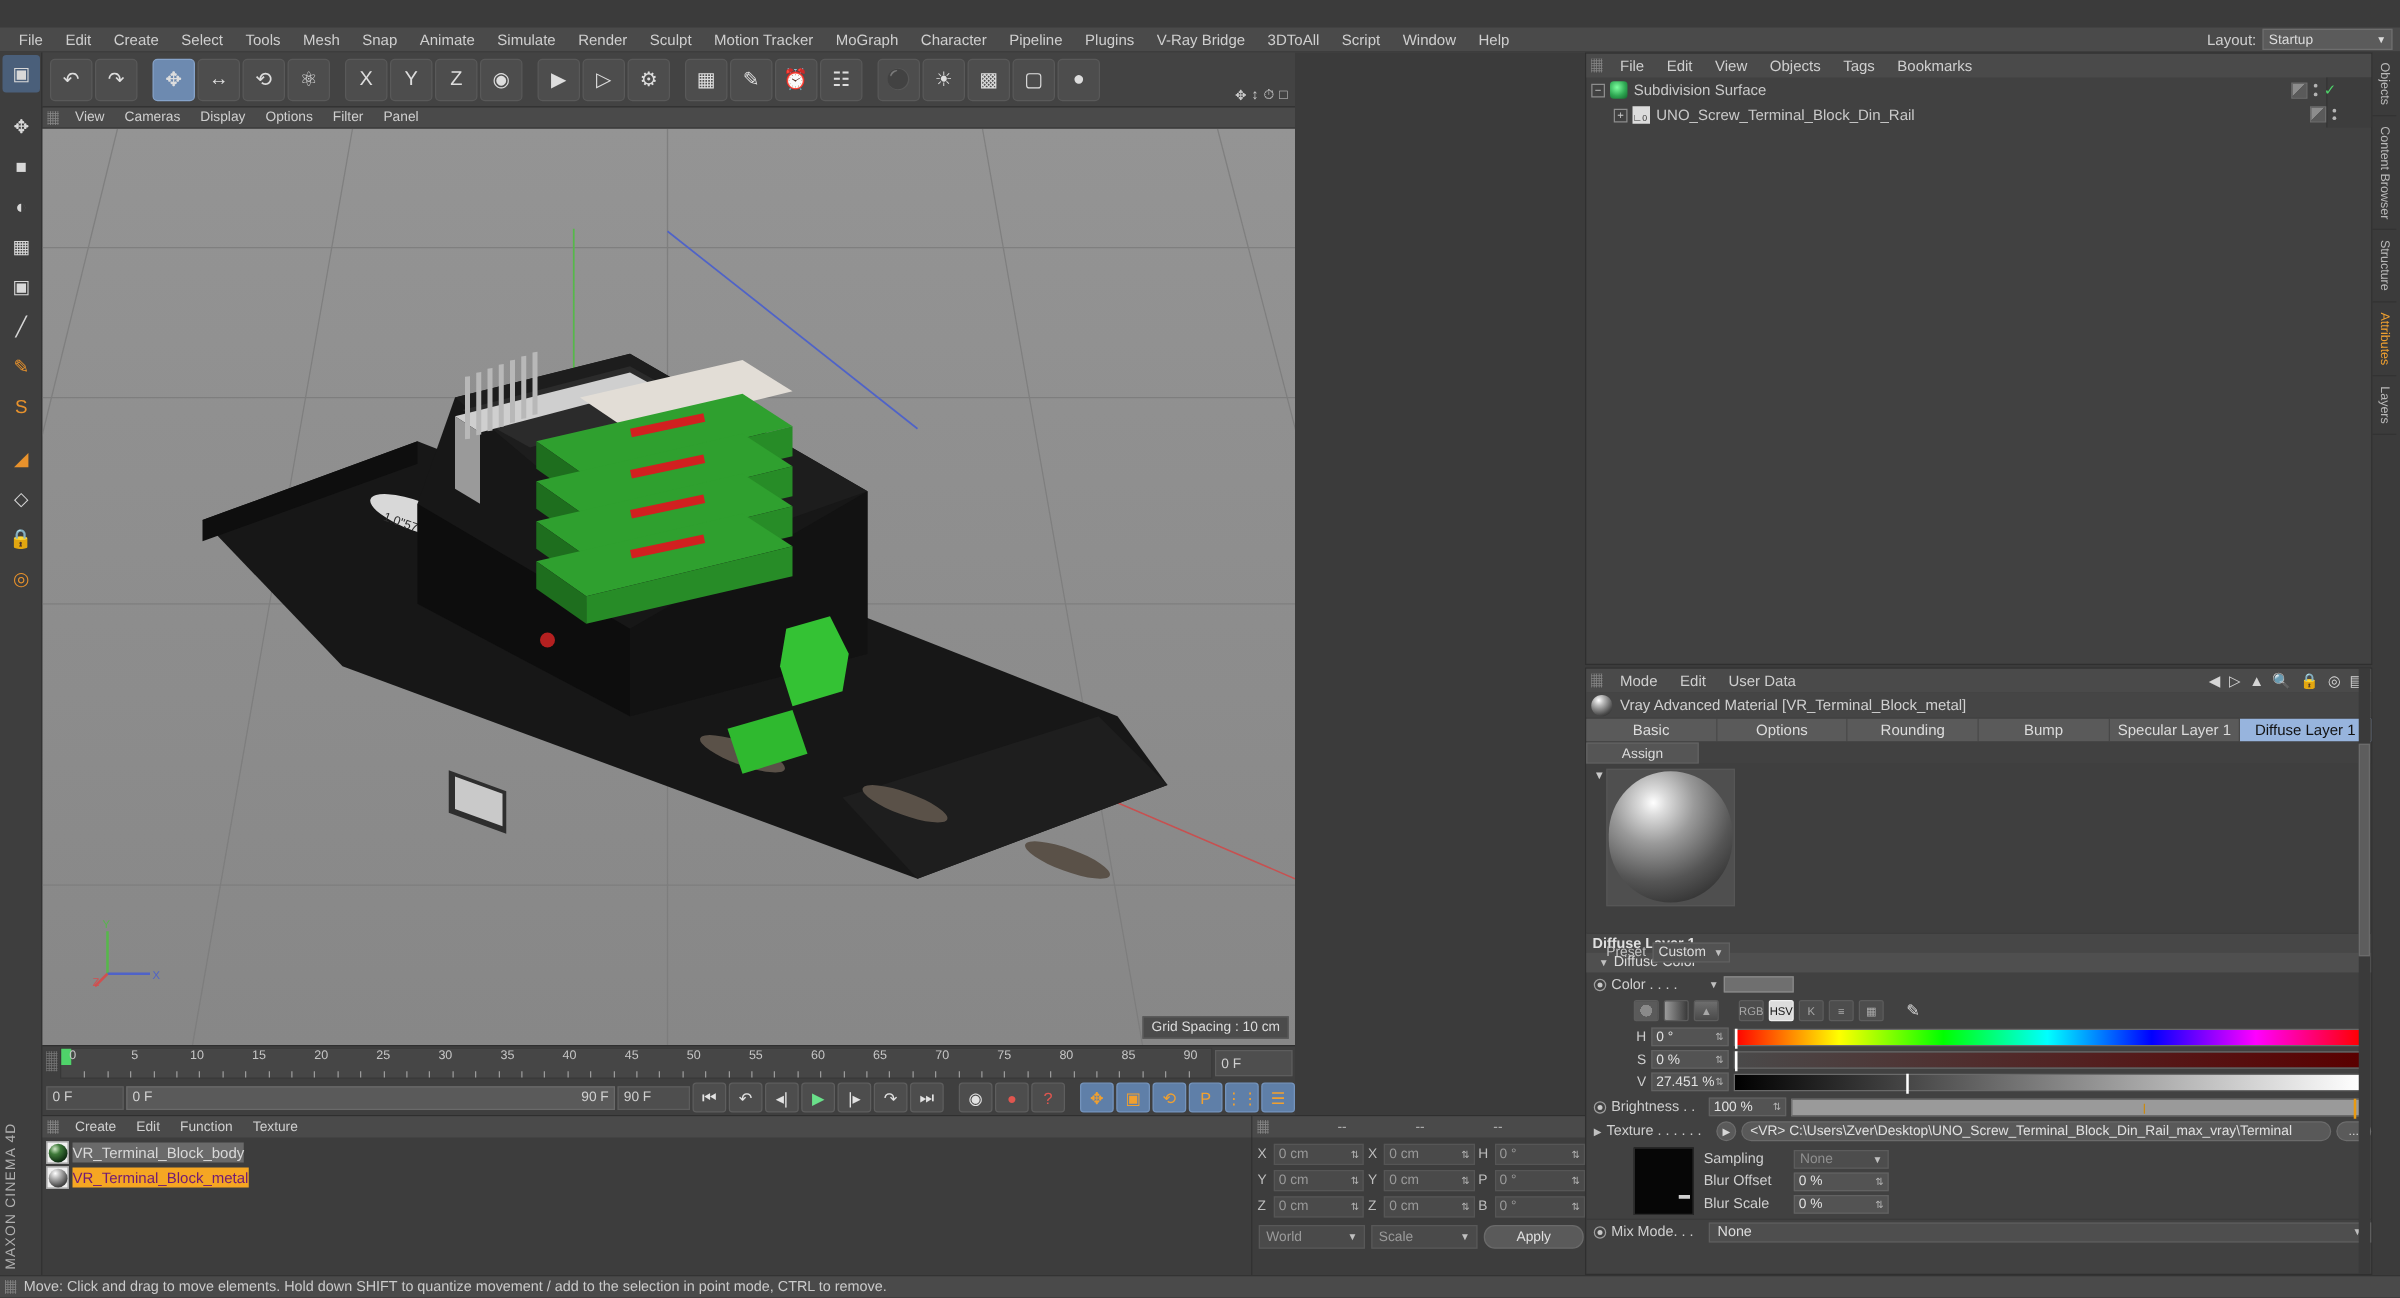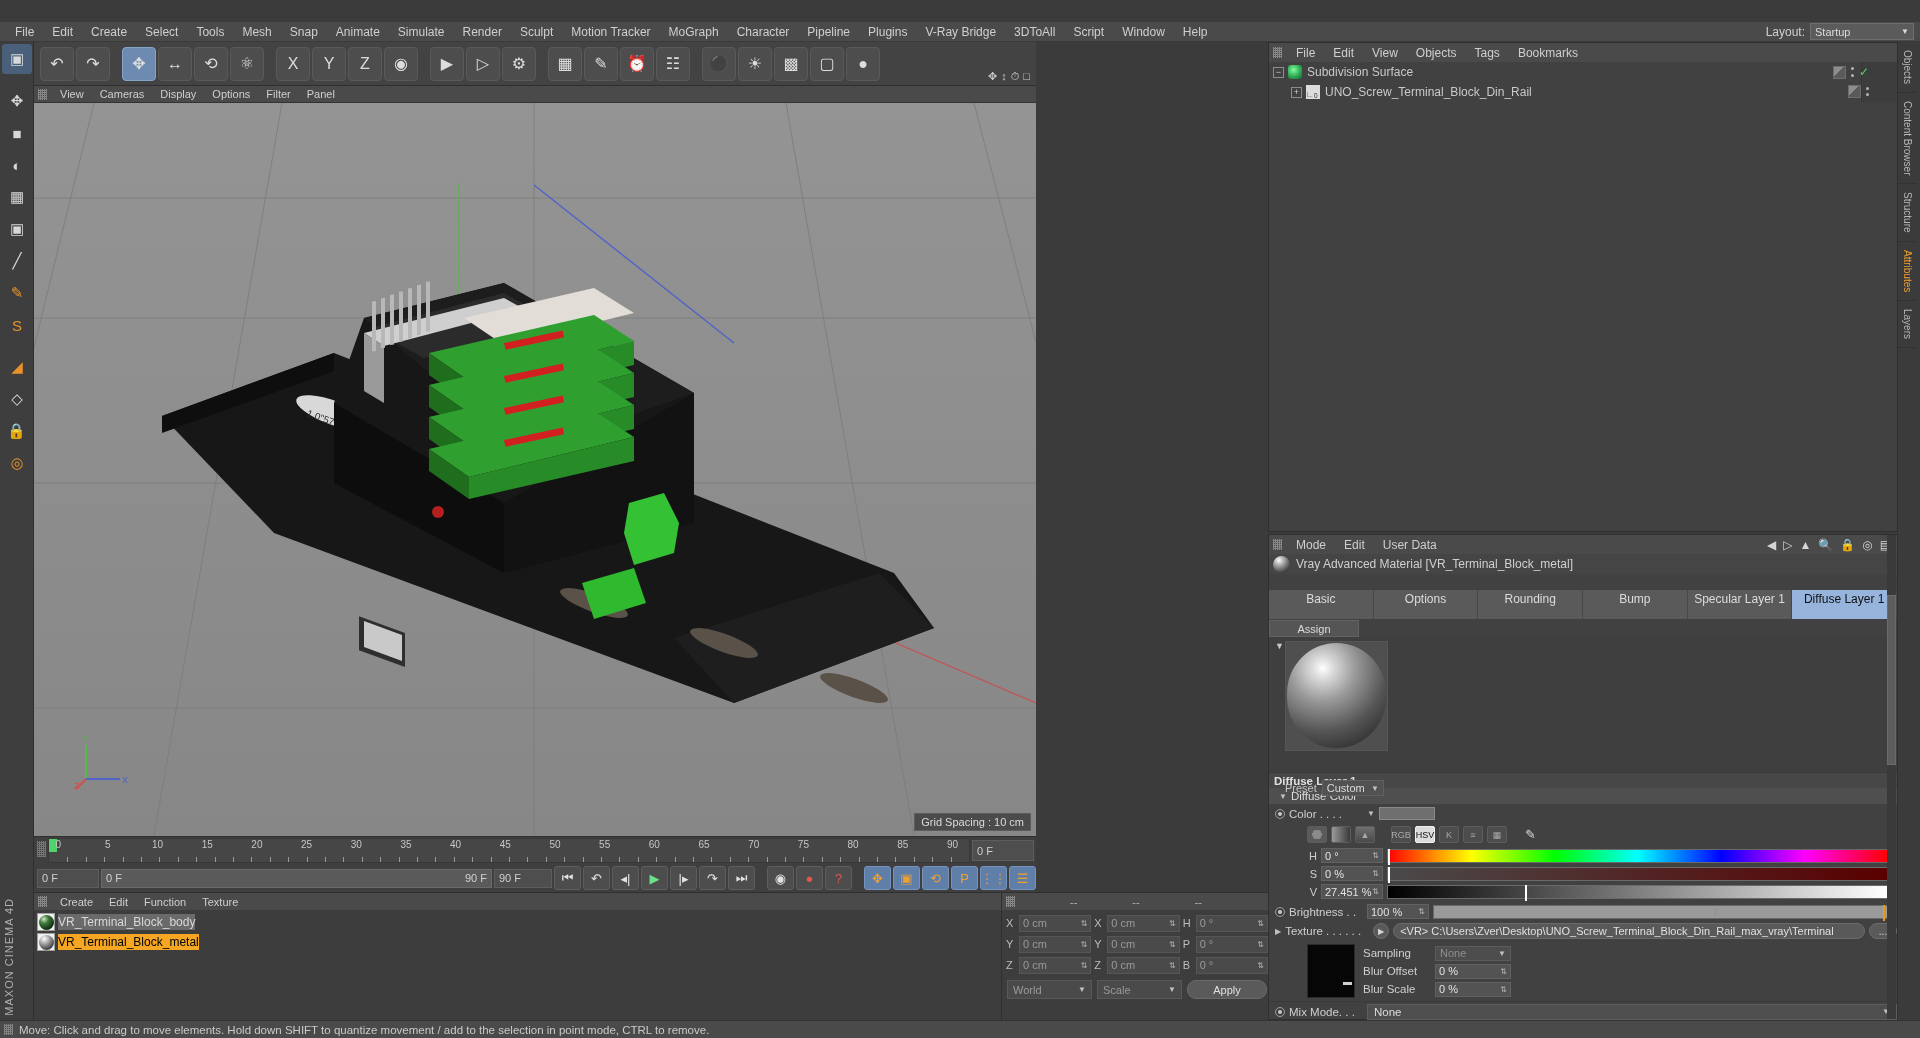--- a/index.html
+++ b/index.html
@@ -119,21 +119,21 @@
   .mm-menu .mi { padding:0 8px; font-size:11px; color:#cfcfcf; }
   .mm-list { padding:2px 0; }
   .mm-row { display:flex; align-items:center; height:20px; padding-left:3px; }
   .mm-sphere { width:18px;height:18px;border:1px solid #9e9e9e; background:#f0f0f0; margin-right:3px;
                display:flex;align-items:center;justify-content:center; }
   .ball { width:15px;height:15px;border-radius:50%; }
   .ball.body { background:radial-gradient(circle at 33% 28%, #cfe8c6 0%, #3f7a3a 30%, #0d2a10 75%); }
   .ball.metal { background:radial-gradient(circle at 35% 25%, #ffffff 0%, #bdbdbd 25%, #4a4a4a 70%, #1c1c1c 100%); }
   .mm-name { font-size:12px; padding:1px 0; }
   .mm-name.sel-gray { background:#6a6a6a; color:#d8d8d8; }
-  .mm-name.sel-orange { background:#f5a623; color:#000000; }
+  .mm-name.sel-orange { background:#f5a623; color:#701a75; }
 
   
   .coords { position:absolute; left:1002px; top:892px; width:270px; height:128px;
             background:#3d3d3d; border-top:1px solid #2f2f2f; }
   .co-head { height:17px; background:#4a4a4a; display:flex; align-items:center; padding-left:4px;
              font-size:11px; color:#b5b5b5; gap:55px; }
   .co-grid { padding:4px 4px 0 4px; }
   .co-row { display:flex; align-items:center; height:18px; margin-bottom:3px; gap:3px; }
   .co-ax { width:10px; font-size:11px; color:#bdbdbd; }
   .co-in { flex:1; height:17px; background:#4a4a4a; border:1px solid #565656; font-size:11px;
@@ -193,21 +193,21 @@
   .am-menu .grip { width:9px;height:11px;margin-right:5px;
     background-image:repeating-linear-gradient(0deg,#9a9a9a 0 1px,transparent 1px 2px),
                      repeating-linear-gradient(90deg,#9a9a9a 0 1px,transparent 1px 2px);
     background-size:2px 2px; opacity:.75; }
   .am-menu .mi { padding:0 9px; font-size:12px; color:#cfcfcf; }
   .am-menu .icos { margin-left:auto; display:flex; gap:7px; padding-right:6px; font-size:12px; color:#d5d5d5; }
   .am-title { height:20px; display:flex; align-items:center; gap:6px; padding-left:4px;
               font-size:12px; color:#d0d0d0; background:#454545; }
   .am-title .tball { width:17px;height:17px;border-radius:50%;
     background:radial-gradient(circle at 35% 25%, #ffffff 0%, #b8b8b8 25%, #4a4a4a 70%, #171717 100%); }
-  .am-tabs { display:flex; height:29px; margin-top:16px; }
+  .am-tabs { display:flex; height:18px; margin-top:1px; }
   .am-tab { flex:1; text-align:center; font-size:12px; line-height:18px; background:#5a5a5a;
             border-right:1px solid #484848; color:#dcdcdc; }
   .am-tab.active { background:#97b4dd; color:#111; }
   .am-assign { width:90px;height:17px; background:#555; border:1px solid #636363; font-size:11px;
                color:#dcdcdc; display:flex;align-items:center;justify-content:center; margin-top:1px; }
 
   .preview-area { position:relative; height:135px; background:#3f3f3f; }
   .prev-sphere { position:absolute; left:18px; top:6px; width:99px; height:105px;
     background:radial-gradient(circle at 36% 24%, #ffffff 0%, #dcdcdc 10%, #9a9a9a 32%, #555 62%, #1a1a1a 100%);
     border-radius:50%/48%; }

